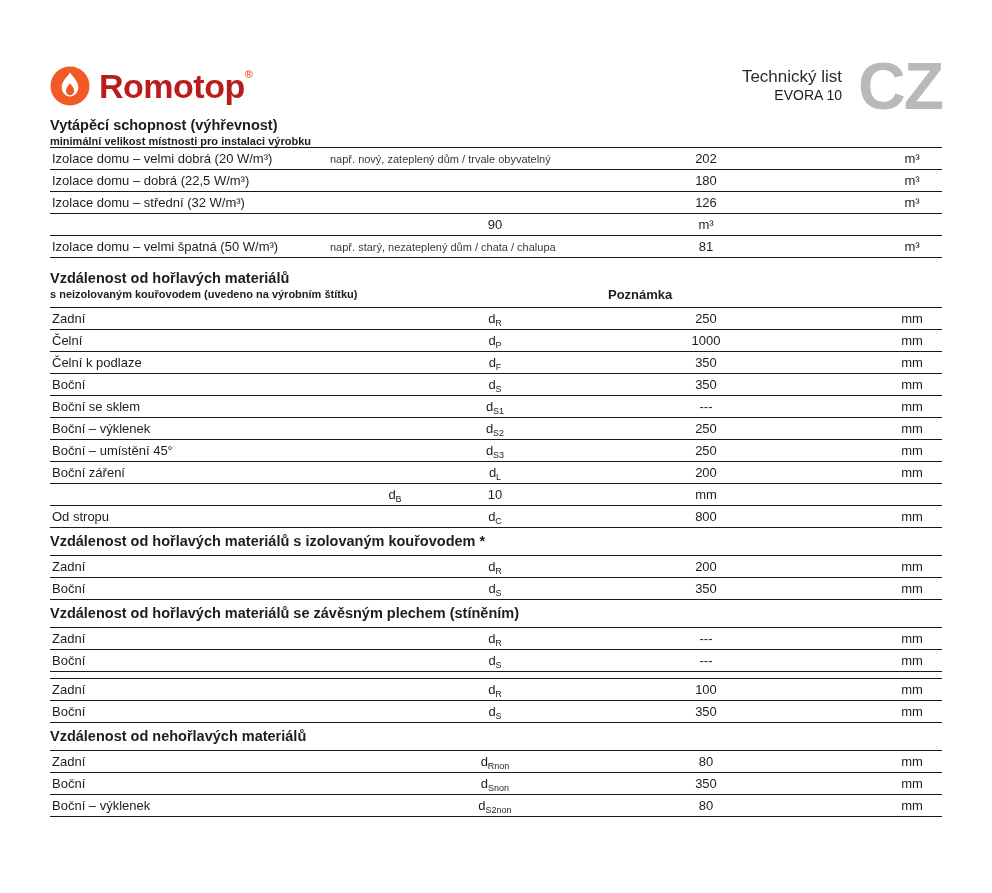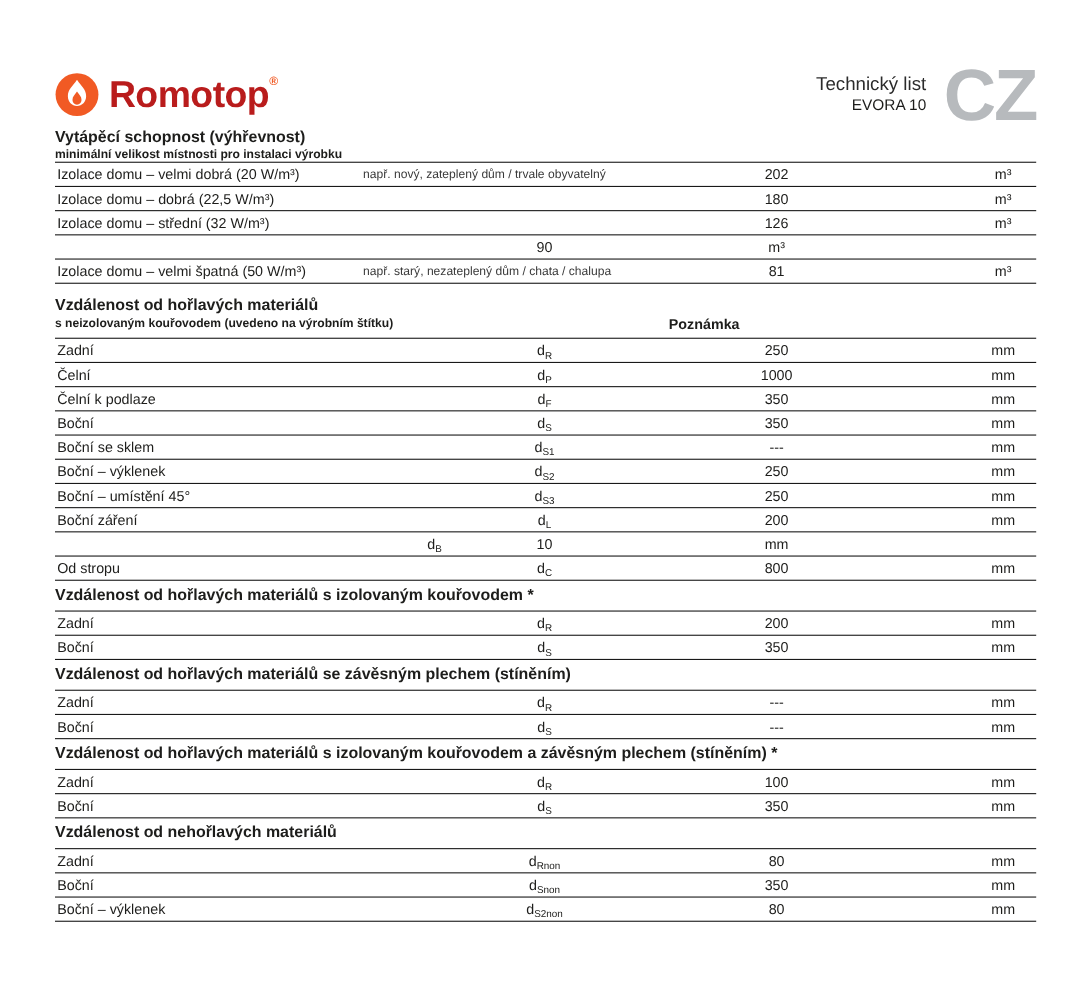--- a/index.html
+++ b/index.html
@@ -242,21 +242,20 @@
           <div class="c-label">Boční</div>
           <div class="c-note"></div>
           <div class="c-sym"><span>d</span><span class="sub">S</span></div>
           <div class="c-val">---</div>
           <div class="c-unit">mm</div>
         </div>
       </div>
   </section>
 
   <section class="sec5">
-    <h2 class="sec-title">Vzdálenost od hořlavých materiálů s izolovaným kouřovodem a závěsným plechem (stíněním) *</h2>
     <div class="tbl">
         <div class="row">
           <div class="c-label">Zadní</div>
           <div class="c-note"></div>
           <div class="c-sym"><span>d</span><span class="sub">R</span></div>
           <div class="c-val">100</div>
           <div class="c-unit">mm</div>
         </div>
         <div class="row">
           <div class="c-label">Boční</div>

